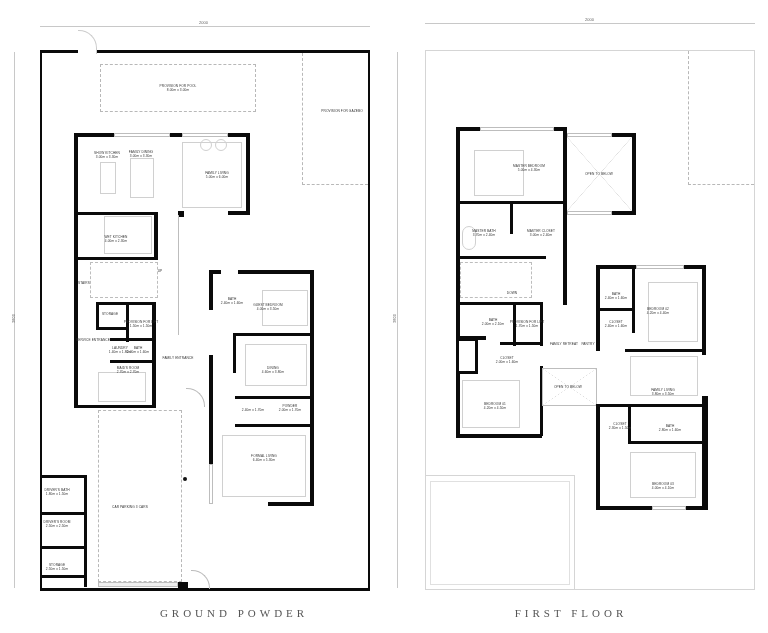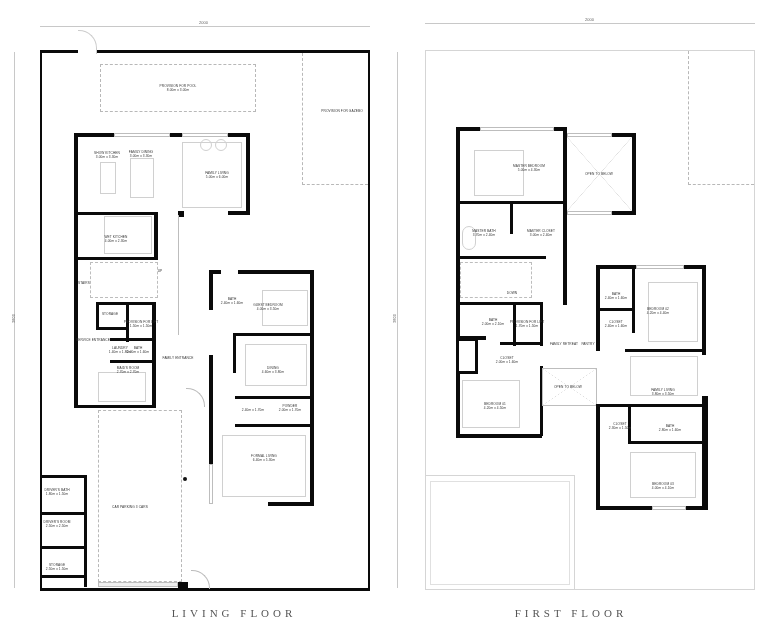--- a/index.html
+++ b/index.html
@@ -171,21 +171,21 @@
       <span class="d">2.50m x 1.50m</span>
     </div>
 
   <div class="dash" style="left:98px;top:410px;width:84px;height:172px;"></div>
   <div class="lbl" style="left:130px;top:505px;">CAR PARKING 3 CARS</div>
   <div class="abs round" style="left:183px;top:477px;width:4px;height:4px;background:#111;"></div>
   <div class="thin" style="left:98px;top:582px;width:80px;height:5px;background:#eee;"></div>
   <div class="wall" style="left:178px;top:582px;width:10px;height:8px;"></div>
   <div class="abs" style="left:191px;top:570px;width:18px;height:18px;border-top:1px solid #bbb;border-right:1px solid #bbb;border-radius:0 18px 0 0;"></div>
 
-  <div class="caption" style="left:234px;">LIVING FLOOR</div>
+  <div class="caption" style="left:234px;">GROUND POWDER</div>
 </div>
 
 <div class="abs" style="left:0;top:0;width:768px;height:600px;">
 
   <div class="dimline" style="left:425px;top:23px;width:330px;height:1px;"></div>
   <div class="dim" style="left:585px;top:17px;">2000</div>
   <div class="dimline" style="left:397px;top:52px;width:1px;height:536px;"></div>
   <div class="dim" style="left:390px;top:316px;transform:rotate(-90deg);">3800</div>
 
   <div class="thin" style="left:425px;top:50px;width:330px;height:540px;border-color:#d5d5d5;"></div>

